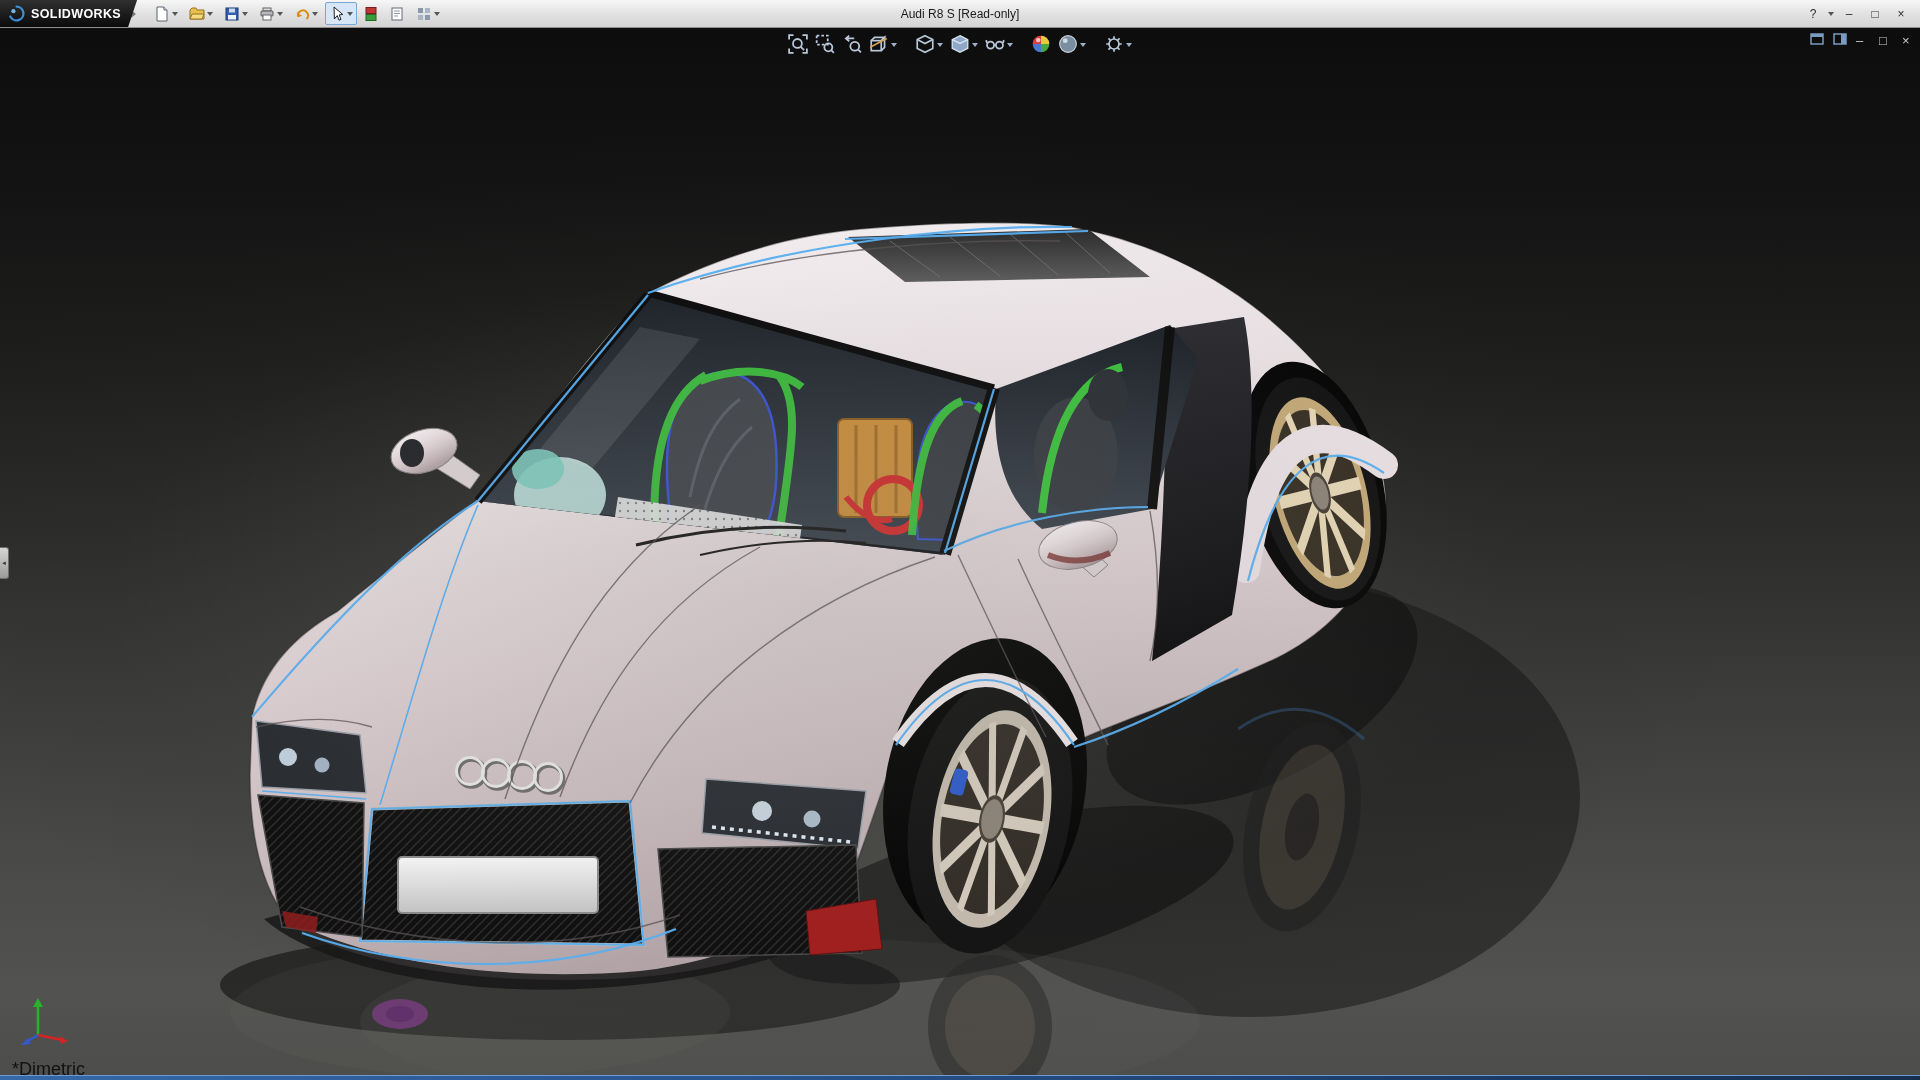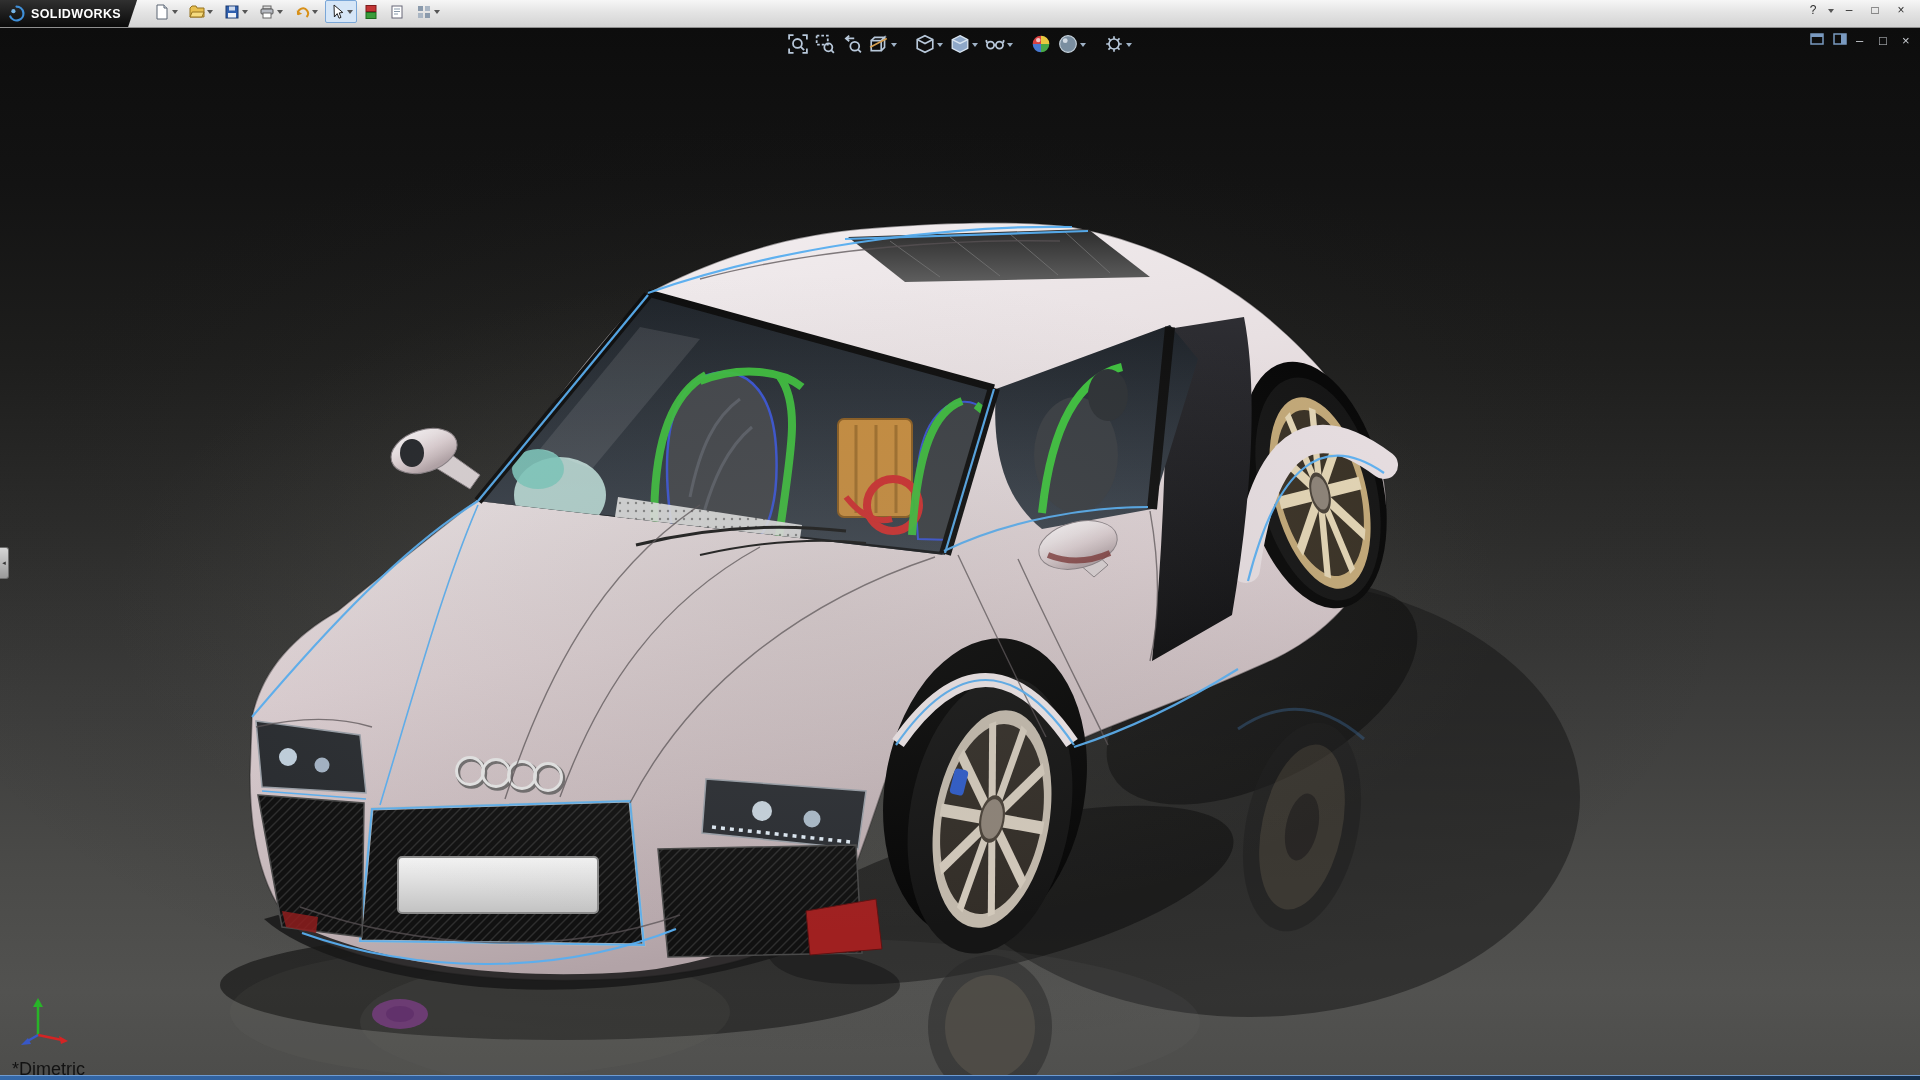--- a/index.html
+++ b/index.html
@@ -2,21 +2,21 @@
 <html><head>
 <meta charset="utf-8">
 <style>
   html,body{margin:0;padding:0;}
   body{width:1920px;height:1080px;overflow:hidden;position:relative;
        font-family:"Liberation Sans",sans-serif;background:#000;}
 
   
   .titlebar{position:absolute;top:0;left:0;right:0;height:27px;
     background:linear-gradient(#f6f6f6,#e4e4e4 45%,#d3d3d3);
-    border-bottom:1px solid #8f8f8f;display:flex;align-items:flex-start;z-index:30;}
+    border-bottom:1px solid #8f8f8f;display:flex;align-items:center;z-index:30;}
   .logo-plate{height:27px;display:flex;align-items:center;gap:6px;
     padding:0 16px 0 8px;background:linear-gradient(#303030,#0a0a0a);
     clip-path:polygon(0 0,100% 0,calc(100% - 9px) 100%,0 100%);}
   .brand{font-weight:bold;font-size:12.5px;letter-spacing:.4px;color:#ffffff;}
   .plate-arrow{width:0;height:0;border:4px solid transparent;border-left:5px solid #777;margin-left:-6px;}
   .main-toolbar{display:flex;align-items:center;gap:3px;padding-left:10px;}
   .tb-btn{display:flex;align-items:center;gap:2px;background:transparent;border:1px solid transparent;
     padding:1px 3px;height:23px;cursor:default;}
   .tb-btn.pressed{background:#d6e6f7;border:1px solid #7aa7d8;border-radius:2px;}
   .caret{width:0;height:0;border:3px solid transparent;border-top:4px solid #555;margin-top:4px;}
@@ -130,20 +130,21 @@
       <svg width="16" height="16" viewBox="0 0 16 16">
         <rect x="2" y="2" width="5" height="5" fill="#8a9aac"></rect>
           <rect x="9" y="2" width="5" height="5" fill="#aab6c4"></rect>
         <rect x="2" y="9" width="5" height="5" fill="#aab6c4"></rect>
           <rect x="9" y="9" width="5" height="5" fill="#8a9aac"></rect>
       </svg>
         <span class="caret"></span>
     </button>
   </div>
 
+  <div class="title-text">Audi R8 S [Read-only]</div>
 
   <div class="win-controls">
     <button class="win-btn">
         <span>?</span>
       </button>
     <span class="caret"></span>
     <button class="win-btn">
         <span>–</span>
       </button>
     <button class="win-btn">

